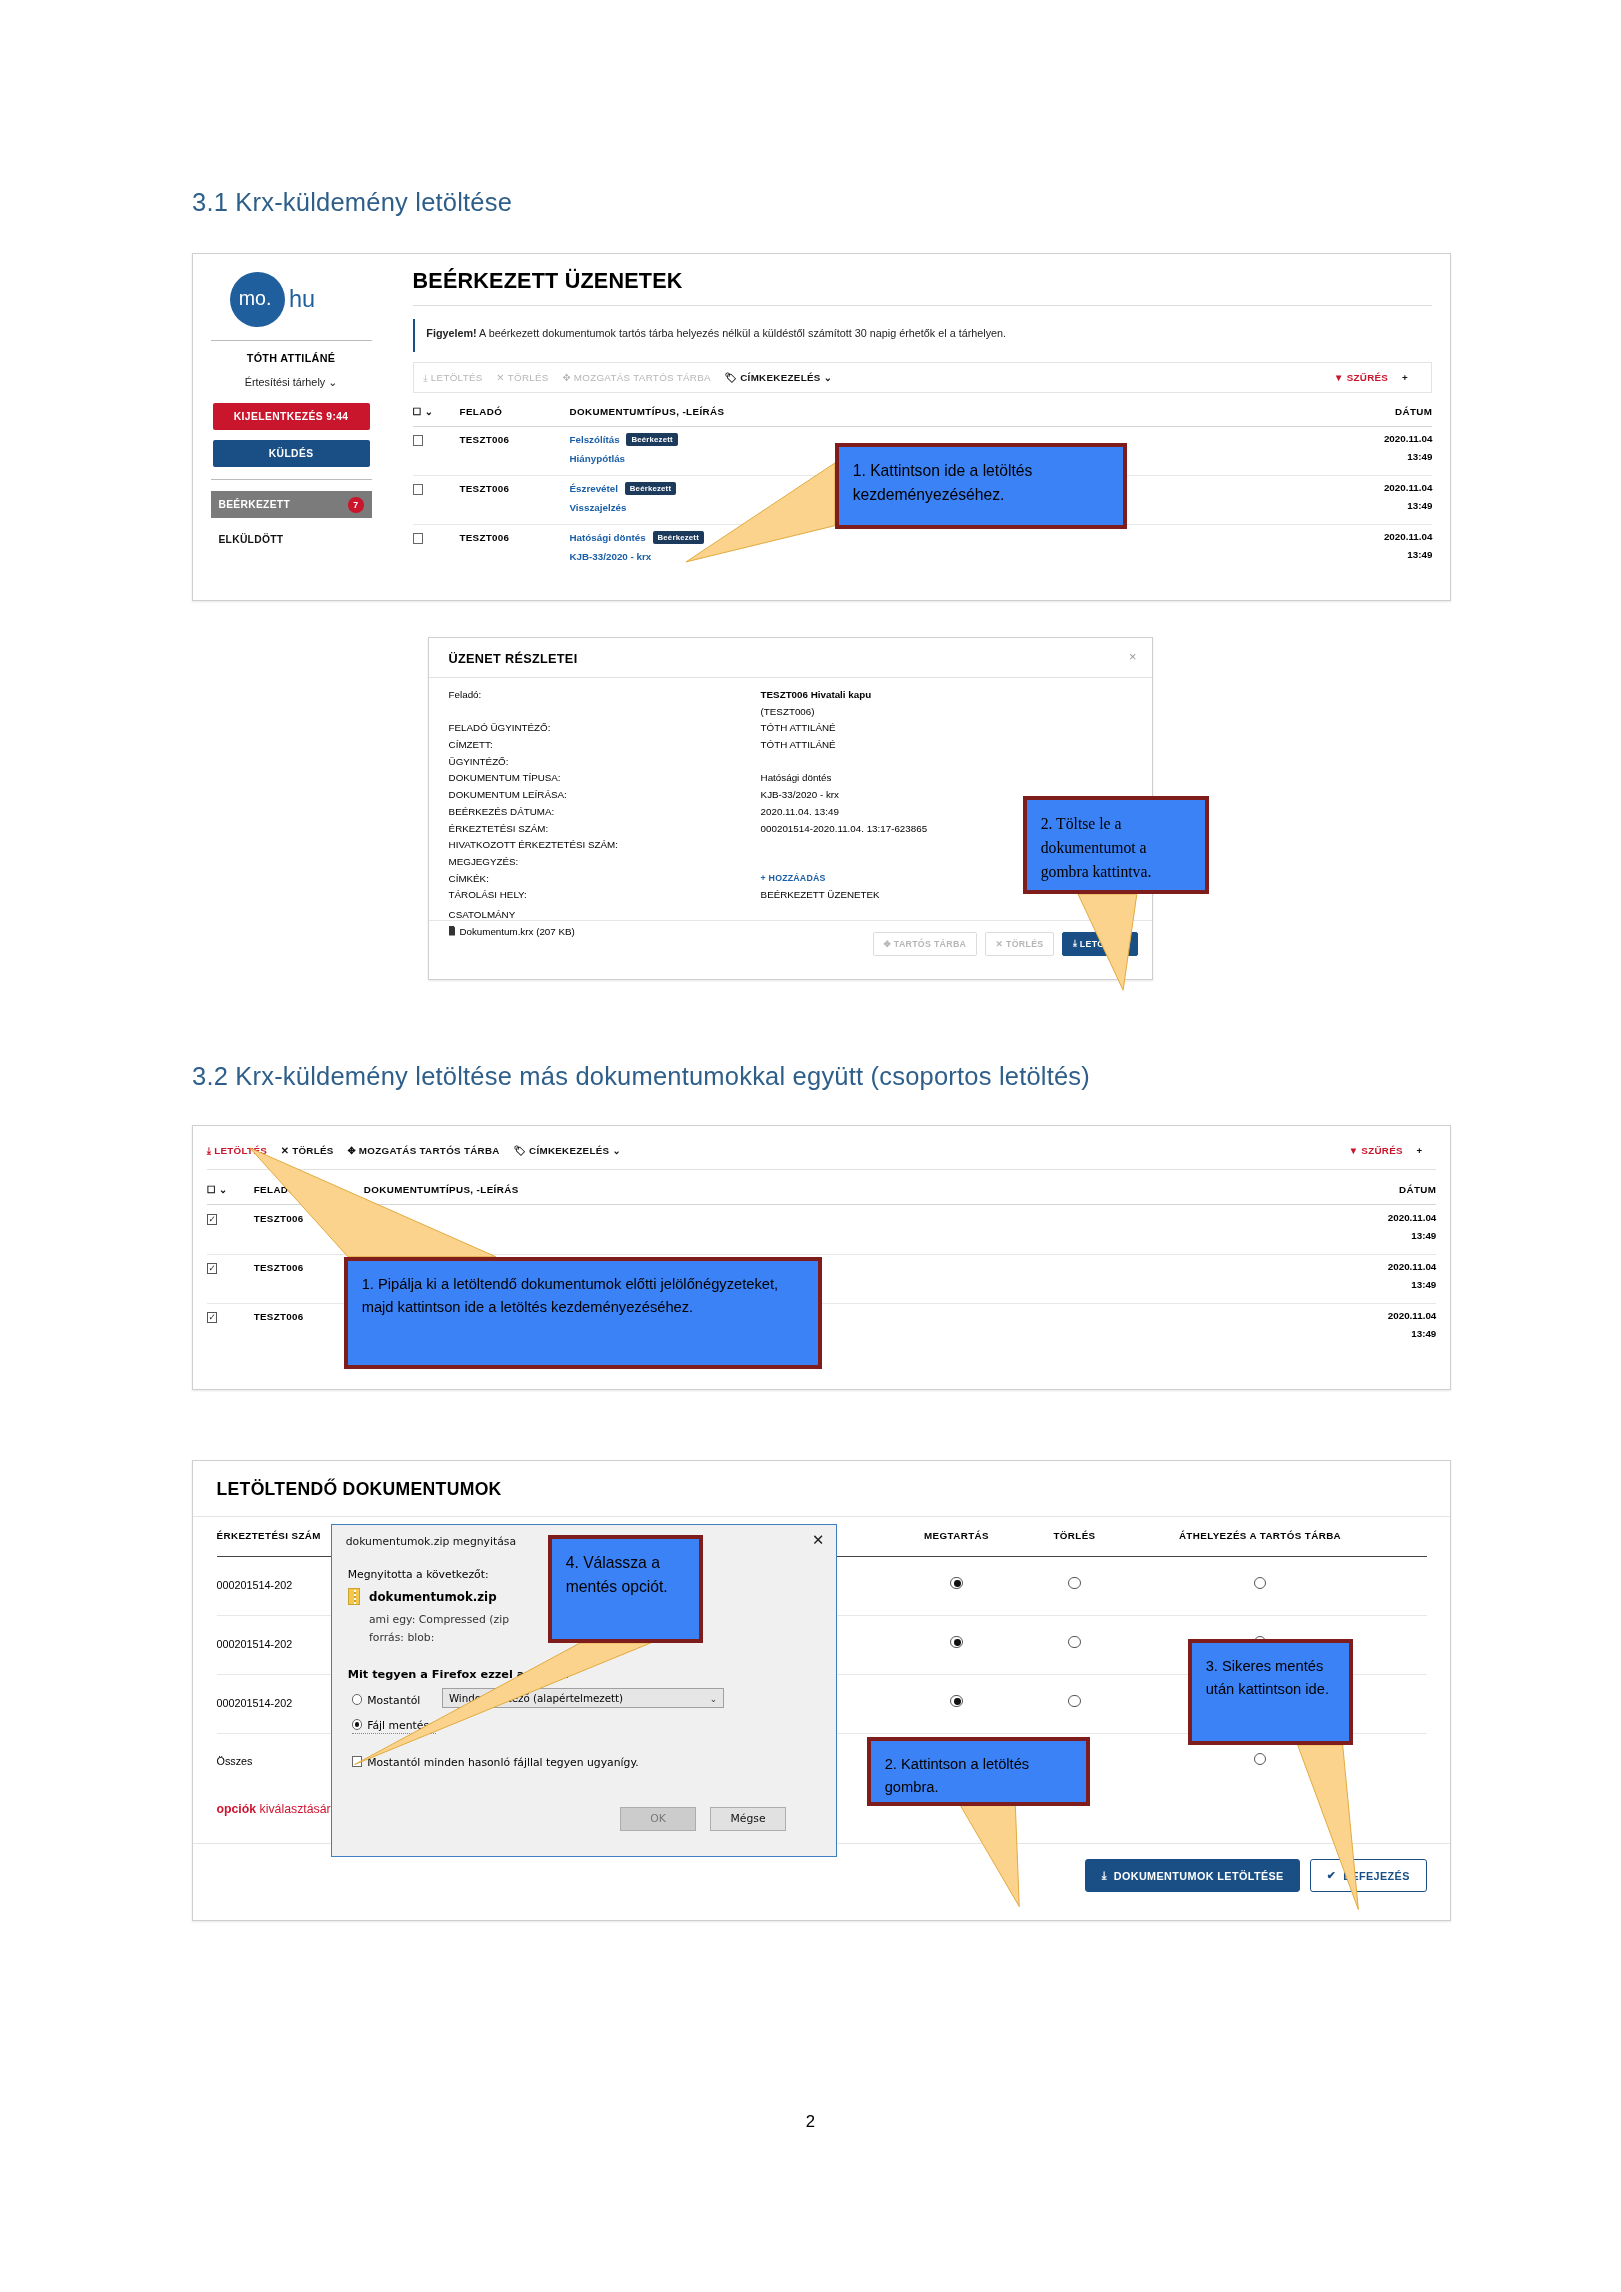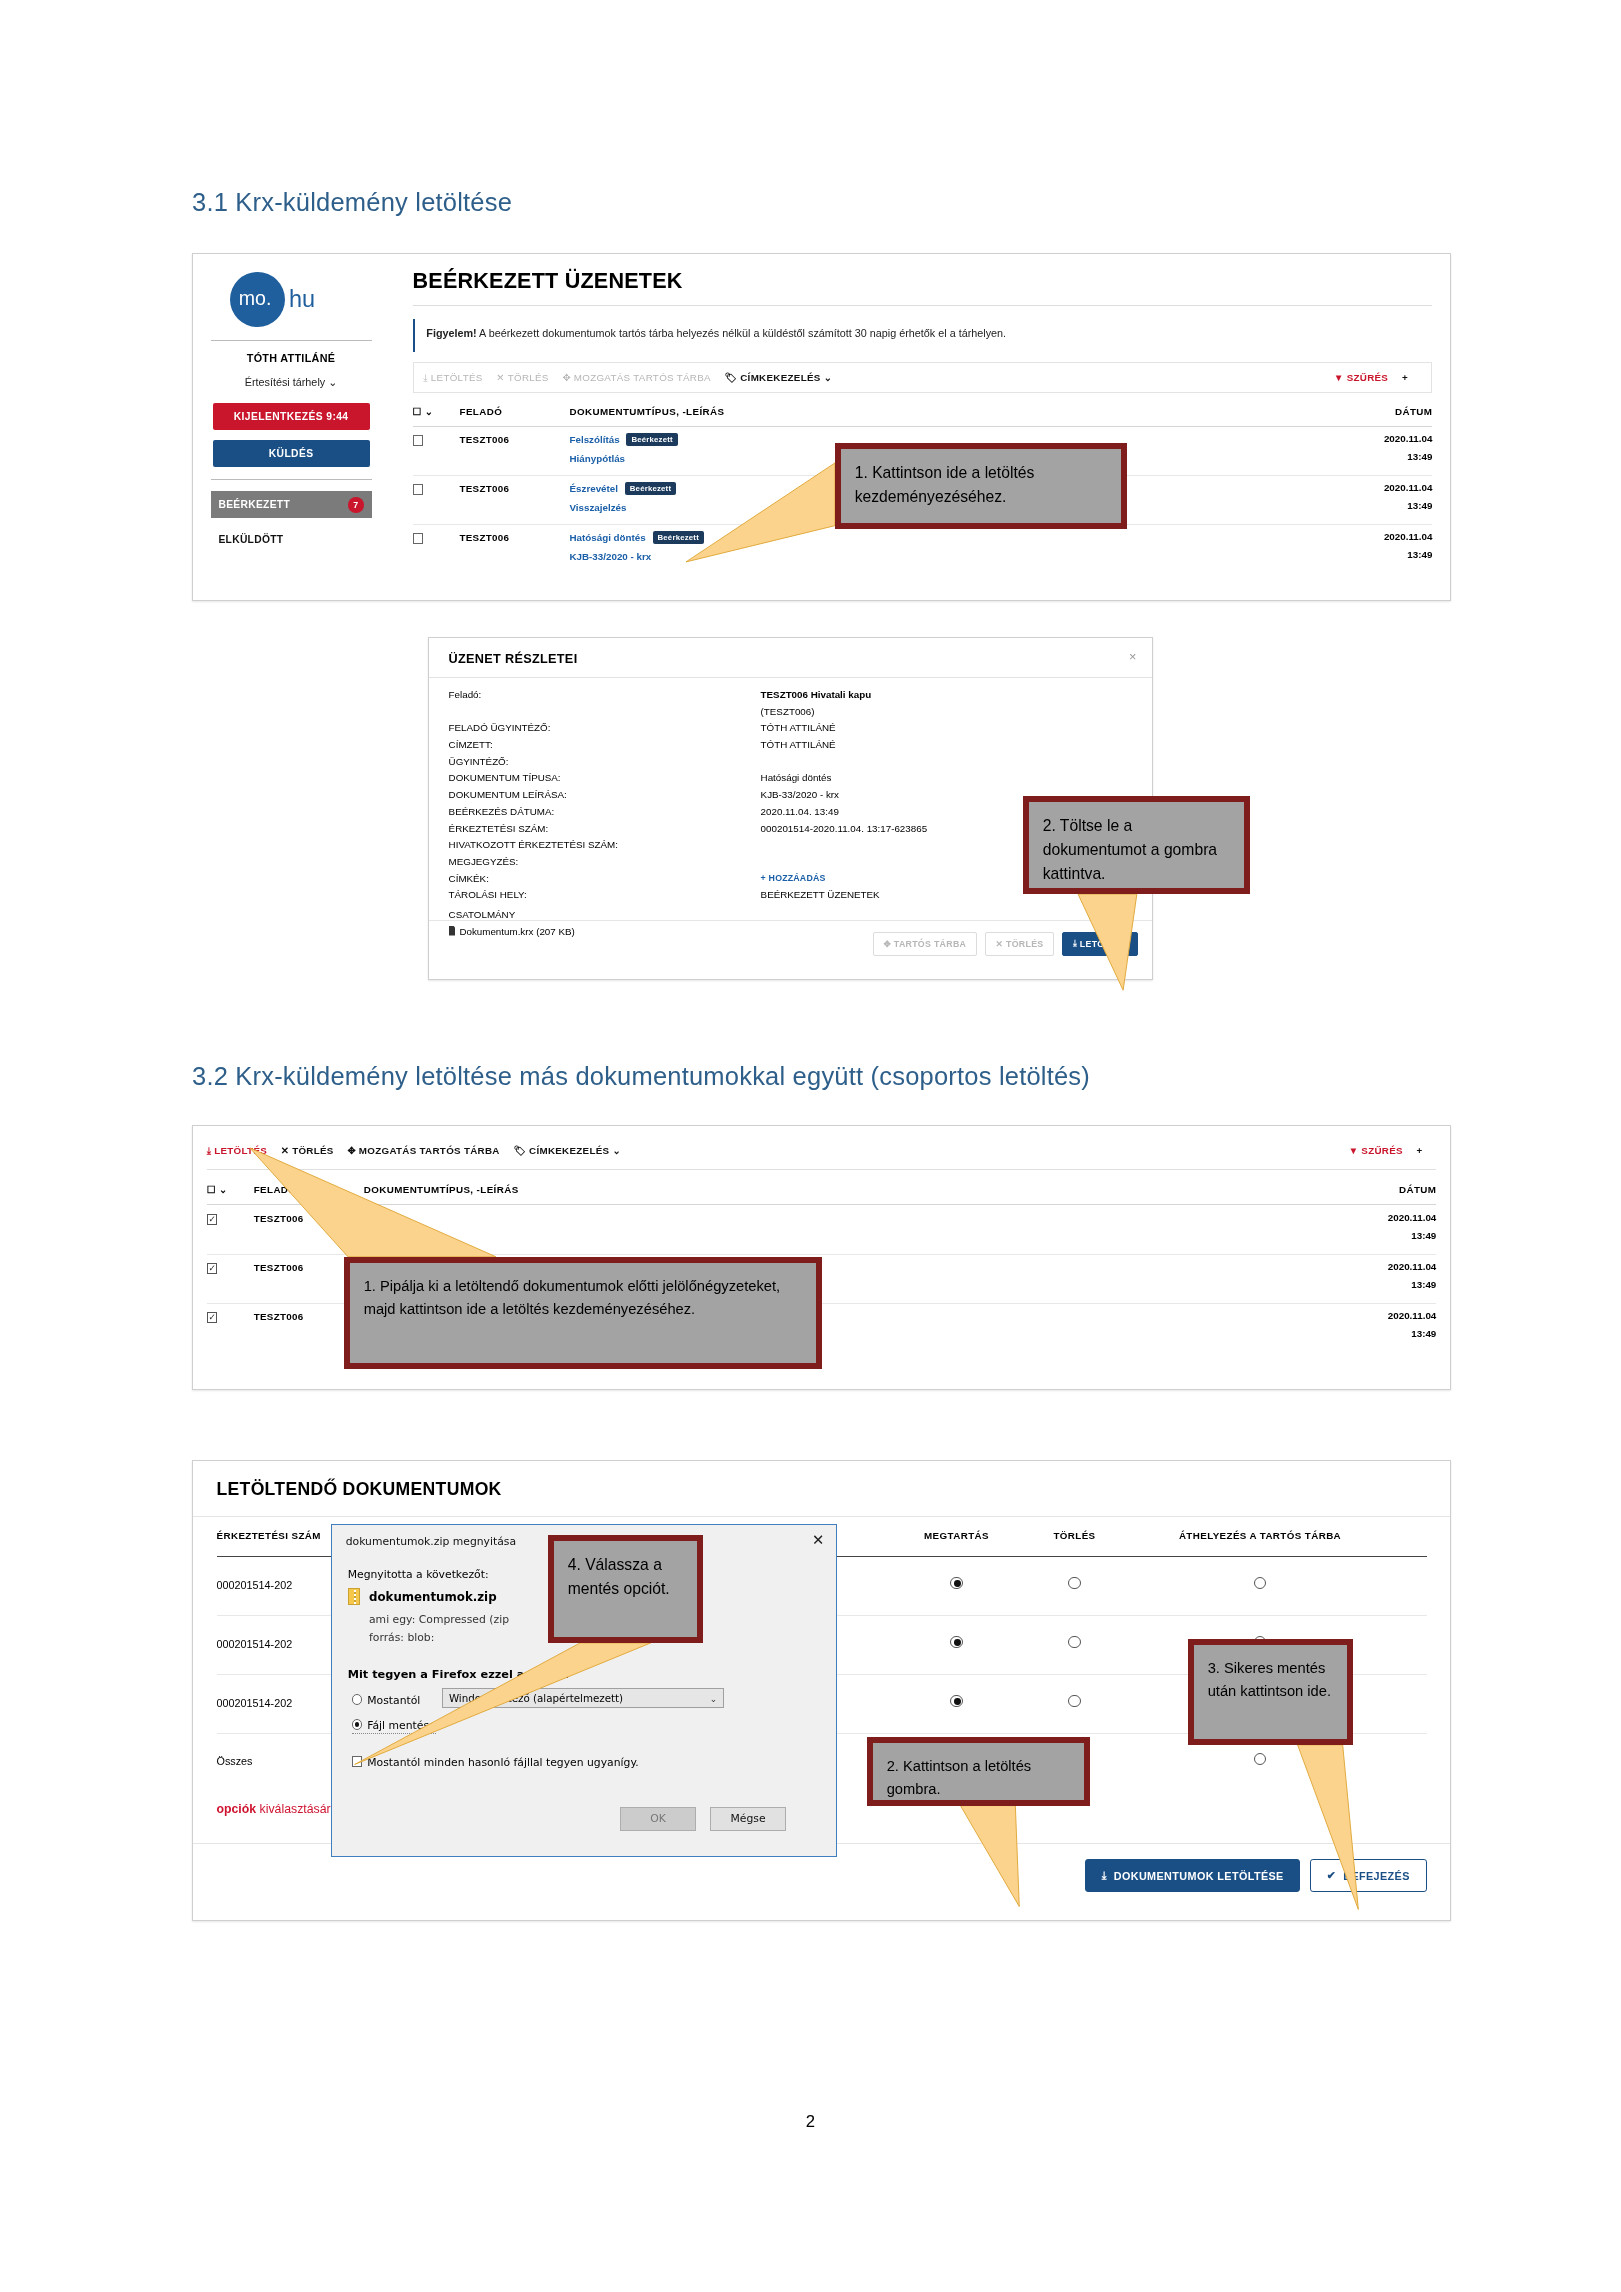--- a/index.html
+++ b/index.html
@@ -241,27 +241,27 @@
   .ff-btn {
     position: absolute; top: 282px; width: 76px; height: 23.5px;
     font-size: 10.8px; display: flex; align-items: center; justify-content: center;
     border: 1px solid #adadad; cursor: pointer;
   }
   .ff-ok { left: 288px; background: #cccccc; color: #777; }
   .ff-cancel { left: 378px; background: #e1e1e1; color: #111; }
 
   
   .callout {
-    position: absolute; background: #a3a3a3; border: 6px solid #7f1d1d;
+    position: absolute; background: #3b82f6; border: 4px solid #7f1d1d;
     font-family: "Liberation Sans", sans-serif; color: #000;
     padding: 11.8px 13.7px; line-height: 1.55;
   }
 
   #co1 { left: 835px; top: 443px; width: 292px; height: 86px; font-size: 15.7px; }
-  #co2 { left: 1023px; top: 796px; width: 227px; height: 98px; font-size: 15.7px; }
+  #co2 { left: 1023px; top: 796px; width: 186px; height: 98px; font-size: 15.7px; font-family: Liberation Serif, serif; }
   #co3 { left: 344px; top: 1257px; width: 478px; height: 112px; font-size: 14.7px; }
   #co4 { left: 548px; top: 1535px; width: 155px; height: 108px; font-size: 15.7px; }
   #co5 { left: 867px; top: 1737px; width: 223px; height: 69px; font-size: 14.7px; }
   #co6 { left: 1188px; top: 1639px; width: 165px; height: 106px; font-size: 14.7px; }
 
   .pagenum {
     position: absolute; left: 0; top: 2112px; width: 1621px;
     text-align: center; font-size: 16.7px; color: #000;
   }
 </style>

